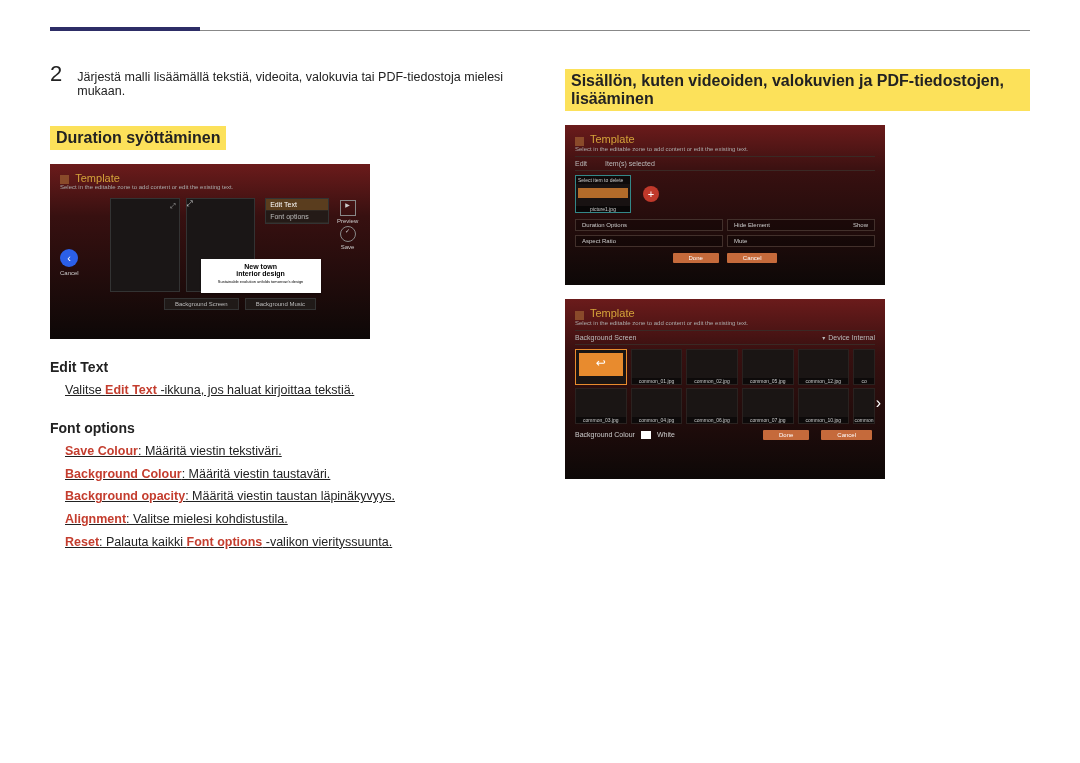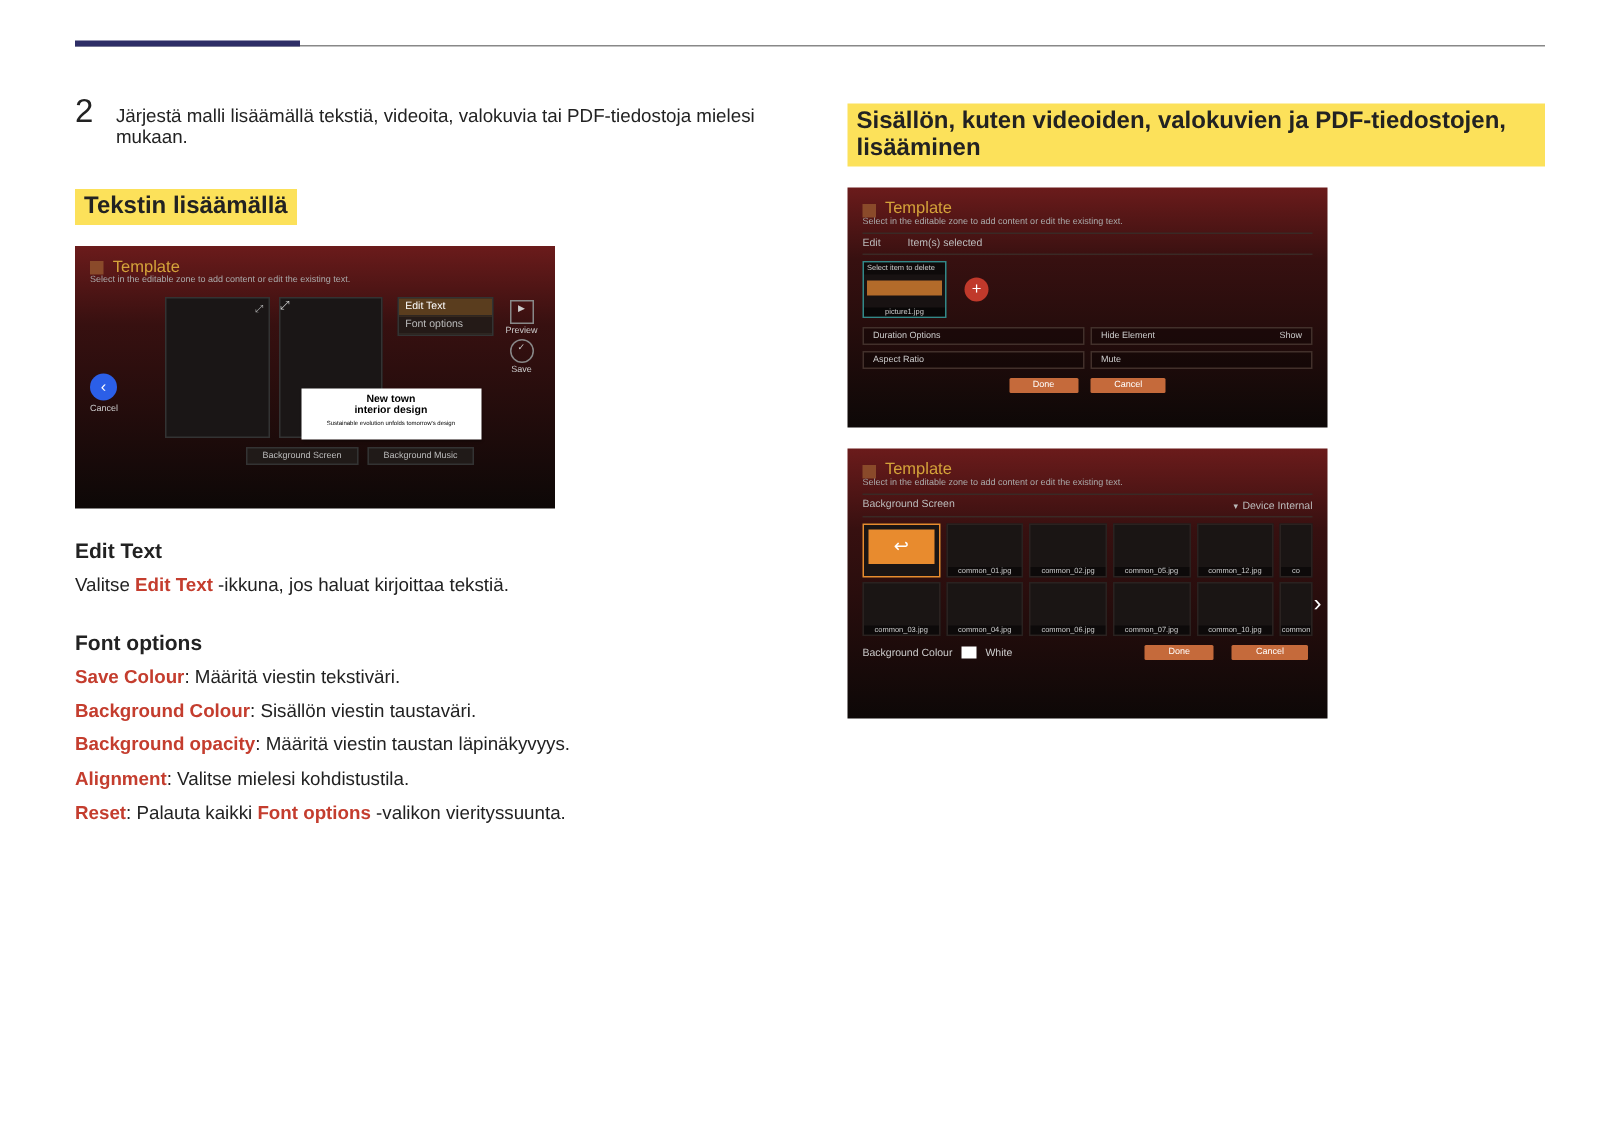--- a/index.html
+++ b/index.html
@@ -40,21 +40,21 @@
     font-size: 16px;
     font-weight: bold;
     padding: 3px 6px;
     margin: 8px 0 14px 0;
   }
   h3.sub {
     font-size: 14px;
     font-weight: bold;
     margin: 20px 0 6px 0;
   }
-  p { margin: 4px 0; line-height: 1.5; }
+  p { margin: 4px 15px; line-height: 1.5; text-decoration: underline; }
   .red-bold { color: #c43d2e; font-weight: bold; }
   .bold { font-weight: bold; }
 
   
   .fig1 {
     width: 320px;
     height: 175px;
     background: linear-gradient(to bottom, #6b1b1b 0%, #371010 30%, #0d0807 100%);
     position: relative;
     color: #ccc;
@@ -138,21 +138,21 @@
 
 <div class="two-col">
 
   <div class="left-col">
 
     <div class="step-line">
       <span class="step-num">2</span>
       <span>Järjestä malli lisäämällä tekstiä, videoita, valokuvia tai PDF-tiedostoja mielesi mukaan.</span>
     </div>
 
-    <h2 class="highlighted">Tekstin lisäämällä</h2>
+    <h2 class="highlighted">Duration syöttäminen</h2>
 
     
     <div class="fig1">
       <div class="tpl-header">
         <span class="tpl-sq"></span>
         <span class="tpl-title">Template</span>
         <div class="tpl-sub">Select in the editable zone to add content or edit the existing text.</div>
       </div>
       <div class="back-circ">‹</div>
       <div class="back-lbl">Cancel</div>
@@ -187,21 +187,21 @@
       </div>
     </div>
 
     <h3 class="sub">Edit Text</h3>
     <p>
       <span>Valitse </span><span class="red-bold">Edit Text</span><span> -ikkuna, jos haluat kirjoittaa tekstiä.</span>
     </p>
 
     <h3 class="sub">Font options</h3>
     <p><span class="red-bold">Save Colour</span><span>: Määritä viestin tekstiväri.</span></p>
-    <p><span class="red-bold">Background Colour</span><span>: Sisällön viestin taustaväri.</span></p>
+    <p><span class="red-bold">Background Colour</span><span>: Määritä viestin taustaväri.</span></p>
     <p><span class="red-bold">Background opacity</span><span>: Määritä viestin taustan läpinäkyvyys.</span></p>
     <p><span class="red-bold">Alignment</span><span>: Valitse mielesi kohdistustila.</span></p>
     <p><span class="red-bold">Reset</span><span>: Palauta kaikki </span><span class="red-bold">Font options</span><span> -valikon vierityssuunta.</span></p>
 
   </div>
 
   <div class="right-col">
 
     <h2 class="highlighted">Sisällön, kuten videoiden, valokuvien ja PDF-tiedostojen, lisääminen</h2>
 

